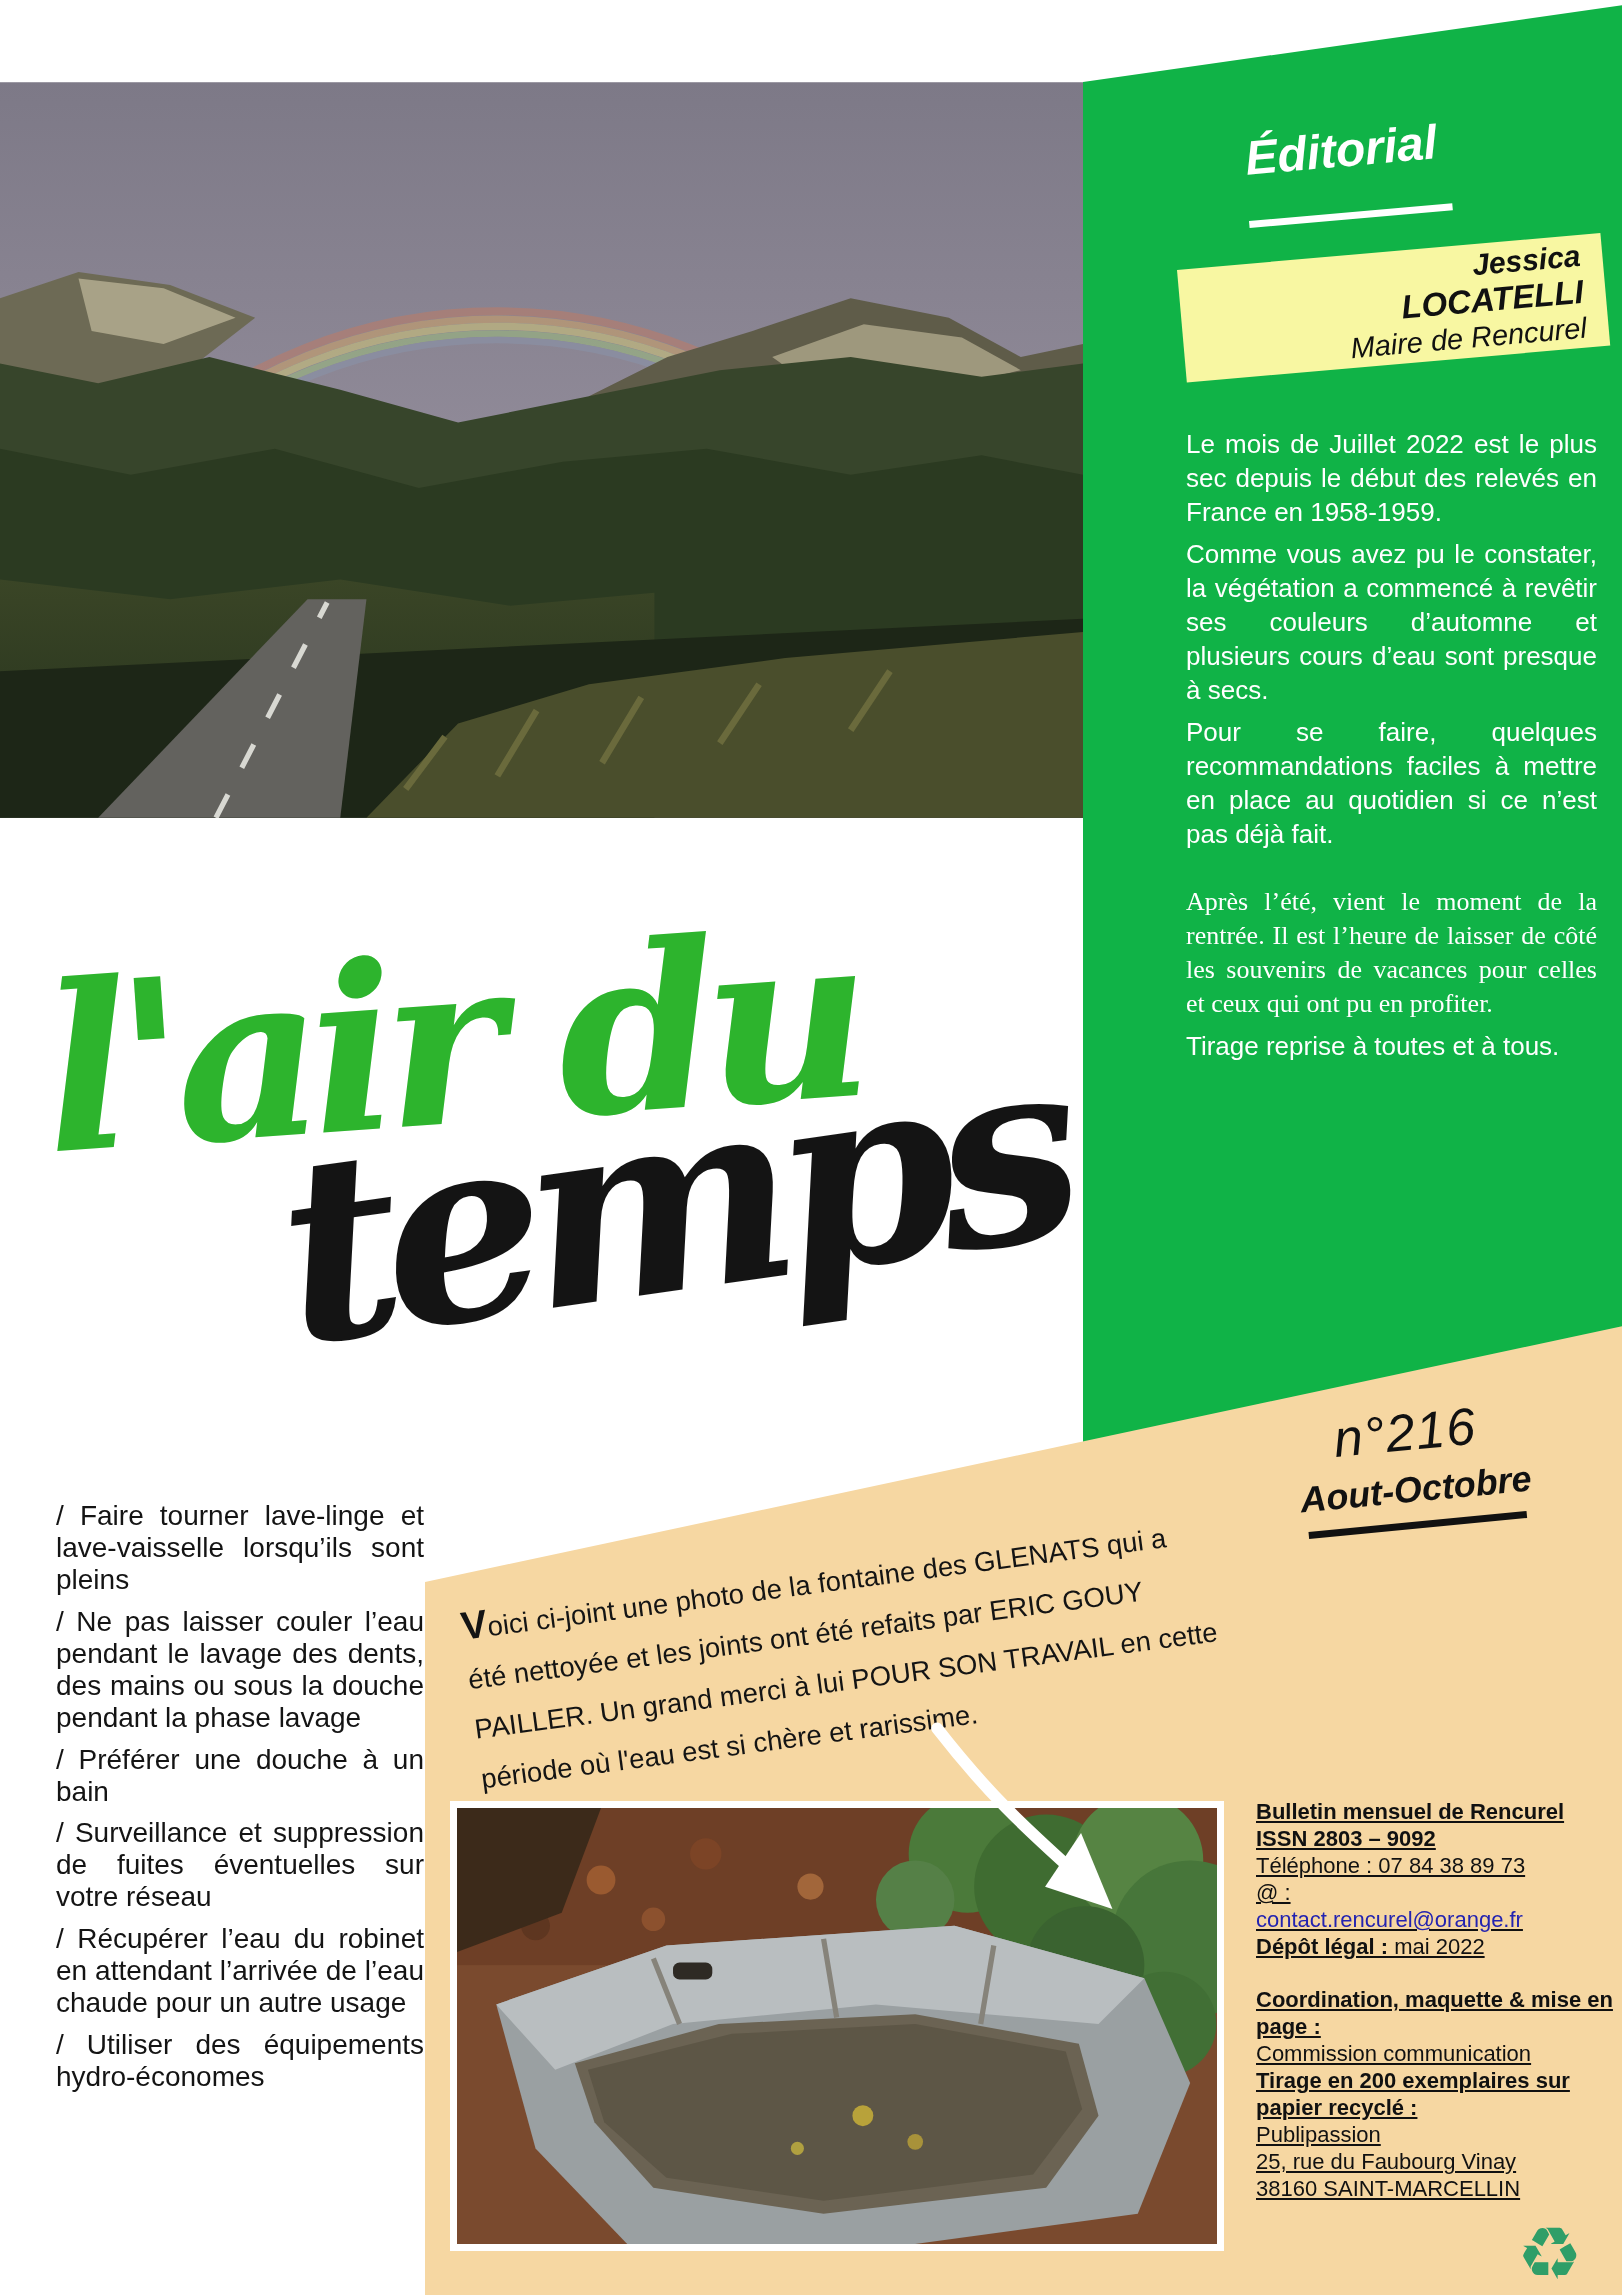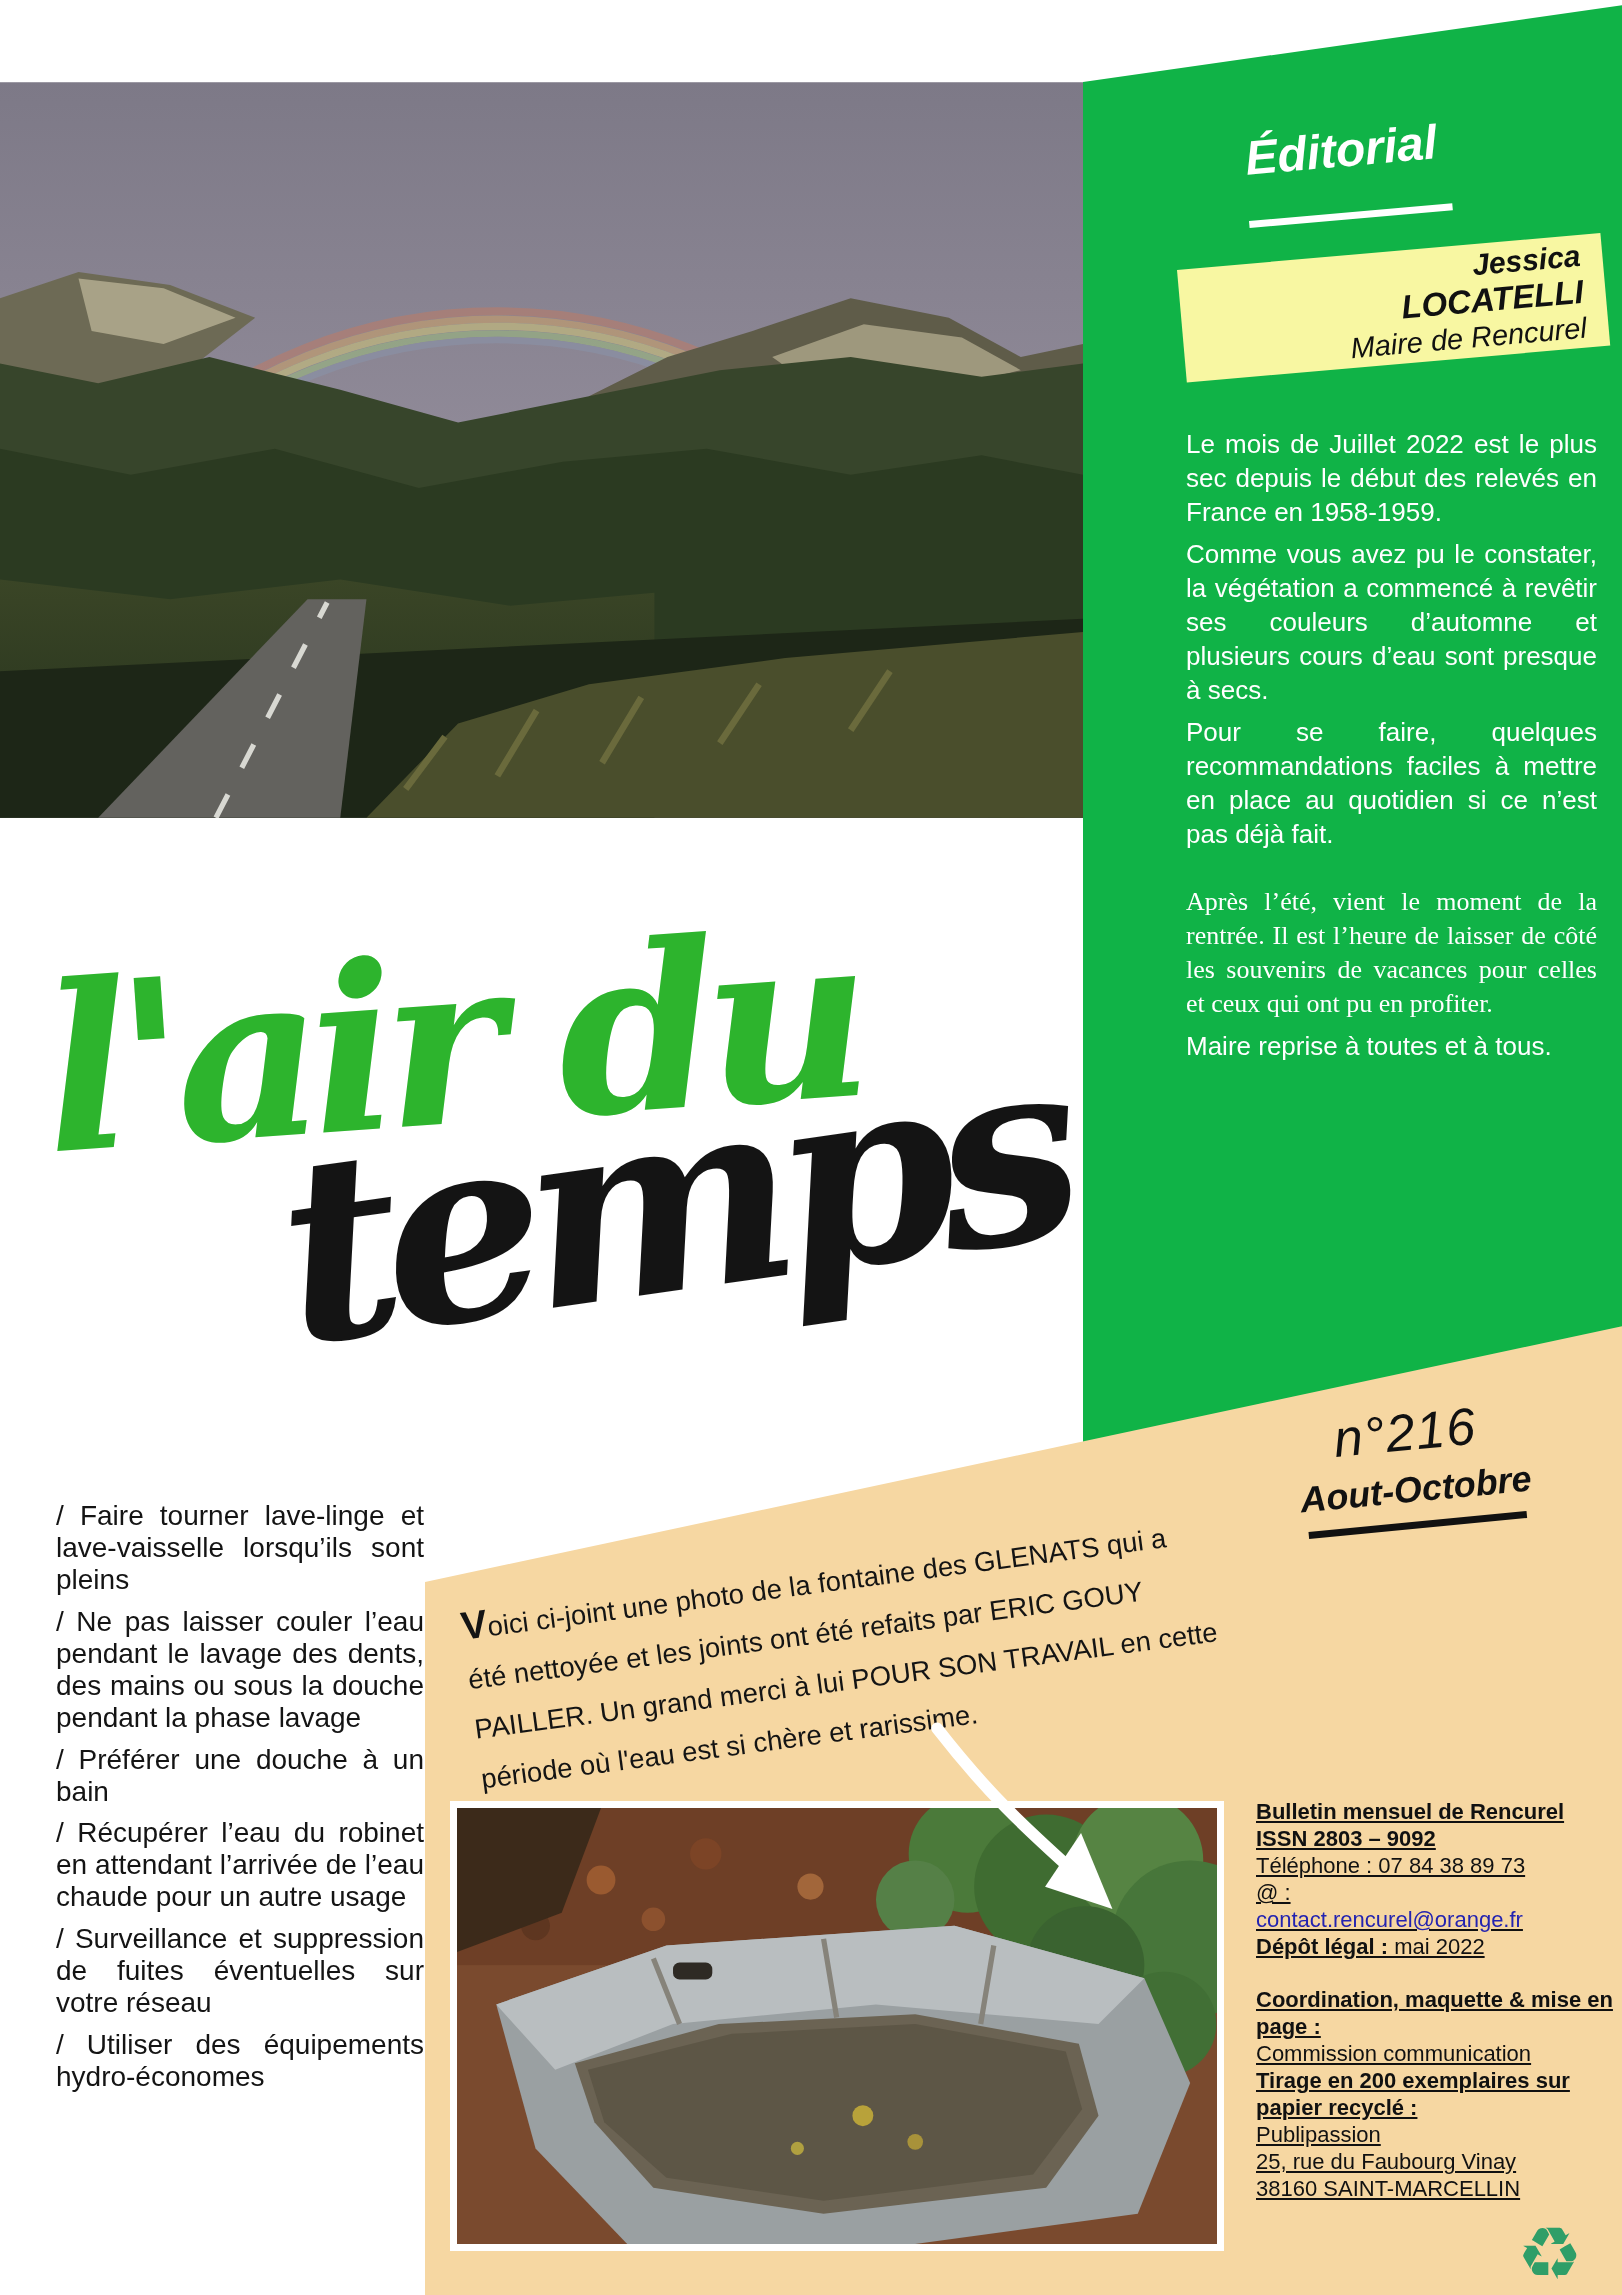--- a/index.html
+++ b/index.html
@@ -132,35 +132,35 @@
     <div class="author-first">Jessica</div>
     <div class="author-last">LOCATELLI</div>
     <div class="author-role">Maire de Rencurel</div>
   </div>
 
   <div class="abs ed-body">
       <p>Le mois de Juillet 2022 est le plus sec depuis le début des relevés en France en 1958-1959.</p>
       <p>Comme vous avez pu le constater, la végétation a commencé à revêtir ses couleurs d’automne et plusieurs cours d’eau sont presque à secs.</p>
       <p>Pour se faire, quelques recommandations faciles à mettre en place au quotidien si ce n’est pas déjà fait.</p>
       <p class="gap-top">Après l’été, vient le moment de la rentrée. Il est l’heure de laisser de côté les souvenirs de vacances pour celles et ceux qui ont pu en profiter.</p>
-      <p>Maire reprise à toutes et à tous.</p>
+      <p>Tirage reprise à toutes et à tous.</p>
     </div>
 
   <div class="abs issue">
     <div class="issue-number">n°216</div>
     <div class="issue-period">Aout-Octobre</div>
     <div class="issue-bar"></div>
   </div>
 
   <div class="abs tips">
       <div class="tip">/ Faire tourner lave-linge et lave-vaisselle lorsqu’ils sont pleins</div>
       <div class="tip">/ Ne pas laisser couler l’eau pendant le lavage des dents, des mains ou sous la douche pendant la phase lavage</div>
       <div class="tip">/ Préférer une douche à un bain</div>
+      <div class="tip">/ Surveillance et suppression de fuites éventuelles sur votre réseau</div>
       <div class="tip">/ Récupérer l’eau du robinet en attendant l’arrivée de l’eau chaude pour un autre usage</div>
-      <div class="tip">/ Surveillance et suppression de fuites éventuelles sur votre réseau</div>
       <div class="tip">/ Utiliser des équipements hydro-économes</div>
     </div>
 
   <div class="abs note">Voici ci-joint une photo de la fontaine des GLENATS qui a été nettoyée et les joints ont été refaits par ERIC GOUY PAILLER. Un grand merci à lui POUR SON TRAVAIL en cette période où l'eau est si chère et rarissime.</div>
 
   <div class="abs fountain-photo">
     <svg width="760" height="436" viewBox="0 0 1161 666" xmlns="http://www.w3.org/2000/svg">
       <rect x="0" y="0" width="1161" height="666" fill="#7a4a2e"></rect>
       <g>
         <rect x="0" y="0" width="1161" height="240" fill="#6e3f26"></rect>

